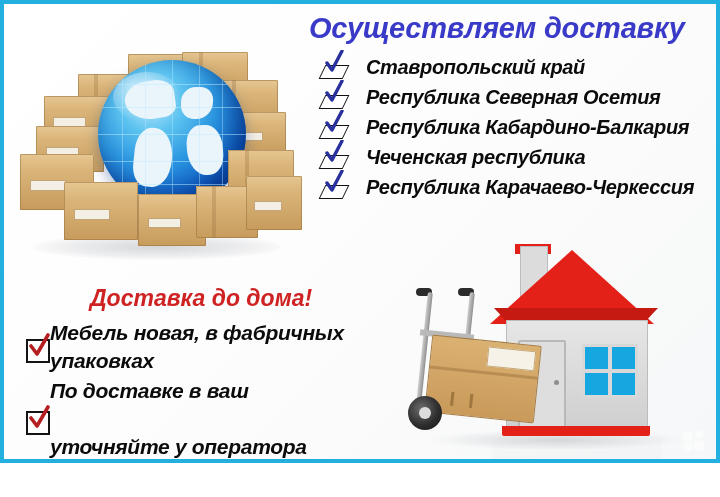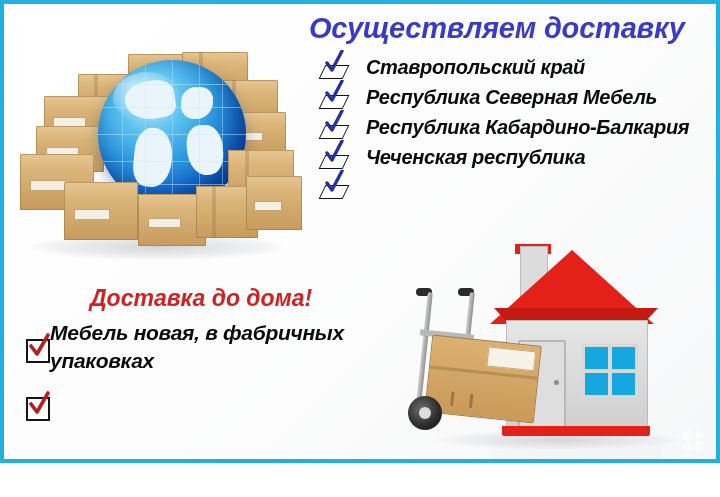--- a/index.html
+++ b/index.html
@@ -225,21 +225,21 @@
       <span class="region-label">Ставропольский край</span>
     </div>
 
     <div class="region-row">
       <span class="tick-tray">
         <span class="tray"></span>
         <svg class="chk" viewBox="0 0 20 24">
             <path d="M3 13 L8 20 L18 1" stroke="#27309c" stroke-width="3.4" fill="none" stroke-linecap="round" stroke-linejoin="round"></path>
           </svg>
       </span>
-      <span class="region-label">Республика Северная Мебель</span>
+      <span class="region-label">Республика Северная Осетия</span>
     </div>
 
     <div class="region-row">
       <span class="tick-tray">
         <span class="tray"></span>
         <svg class="chk" viewBox="0 0 20 24">
             <path d="M3 13 L8 20 L18 1" stroke="#27309c" stroke-width="3.4" fill="none" stroke-linecap="round" stroke-linejoin="round"></path>
           </svg>
       </span>
       <span class="region-label">Республика Кабардино-Балкария</span>
@@ -255,20 +255,21 @@
       <span class="region-label">Чеченская республика</span>
     </div>
 
     <div class="region-row">
       <span class="tick-tray">
         <span class="tray"></span>
         <svg class="chk" viewBox="0 0 20 24">
             <path d="M3 13 L8 20 L18 1" stroke="#27309c" stroke-width="3.4" fill="none" stroke-linecap="round" stroke-linejoin="round"></path>
           </svg>
       </span>
+      <span class="region-label">Республика Карачаево-Черкессия</span>
     </div>
   </div>
 
   <div id="house-art">
     <div class="house-shadow"></div>
 
     <div class="chimney-cap"></div>
     <div class="chimney"></div>
     <div class="roof"></div>
     <div class="roof2"></div>
@@ -317,22 +318,23 @@
     </div>
 
     <div class="promo-item">
       <span class="chkbox">
         <span class="sq"></span>
         <svg class="v" viewBox="0 0 24 26">
             <path d="M4 13 L10 21 L21 2" stroke="#b51f22" stroke-width="3.6" fill="none" stroke-linecap="round" stroke-linejoin="round"></path>
           </svg>
       </span>
       <span class="promo-text">
+        <span>По доставке в ваш</span><br>
         <br>
-        <br>
+        <span>уточняйте у оператора</span>
       </span>
     </div>
   </div>
 
   <div id="watermark">
     <svg width="26" height="24" viewBox="0 0 26 24">
       <circle cx="6" cy="7" r="5.4" fill="#ffffff" opacity=".95"></circle>
       <circle cx="17" cy="5" r="4.2" fill="#ffffff" opacity=".95"></circle>
       <circle cx="6" cy="18" r="4.6" fill="#ffffff" opacity=".95"></circle>
       <circle cx="17" cy="17" r="5.6" fill="#ffffff" opacity=".95"></circle>

